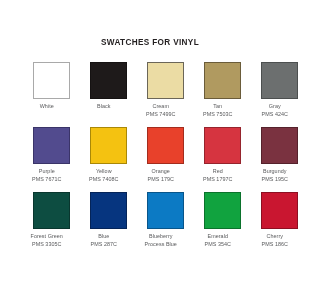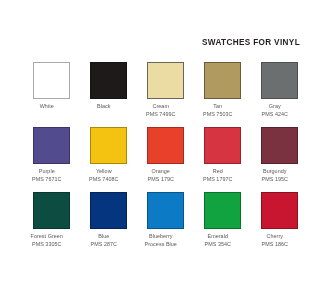--- a/index.html
+++ b/index.html
@@ -17,21 +17,21 @@
     position: relative;
     width: 300px;
     height: 300px;
     box-sizing: border-box;
   }
   #title {
     position: absolute;
     top: 38px;
     left: 0;
     width: 300px;
-    text-align: right;
+    text-align: center;
     font-size: 8.2px;
     font-weight: bold;
     letter-spacing: 0.35px;
     color: #231f20;
     font-family: "Liberation Sans", sans-serif;
   }
   #grid {
     position: absolute;
     top: 62px;
     left: 33px;

